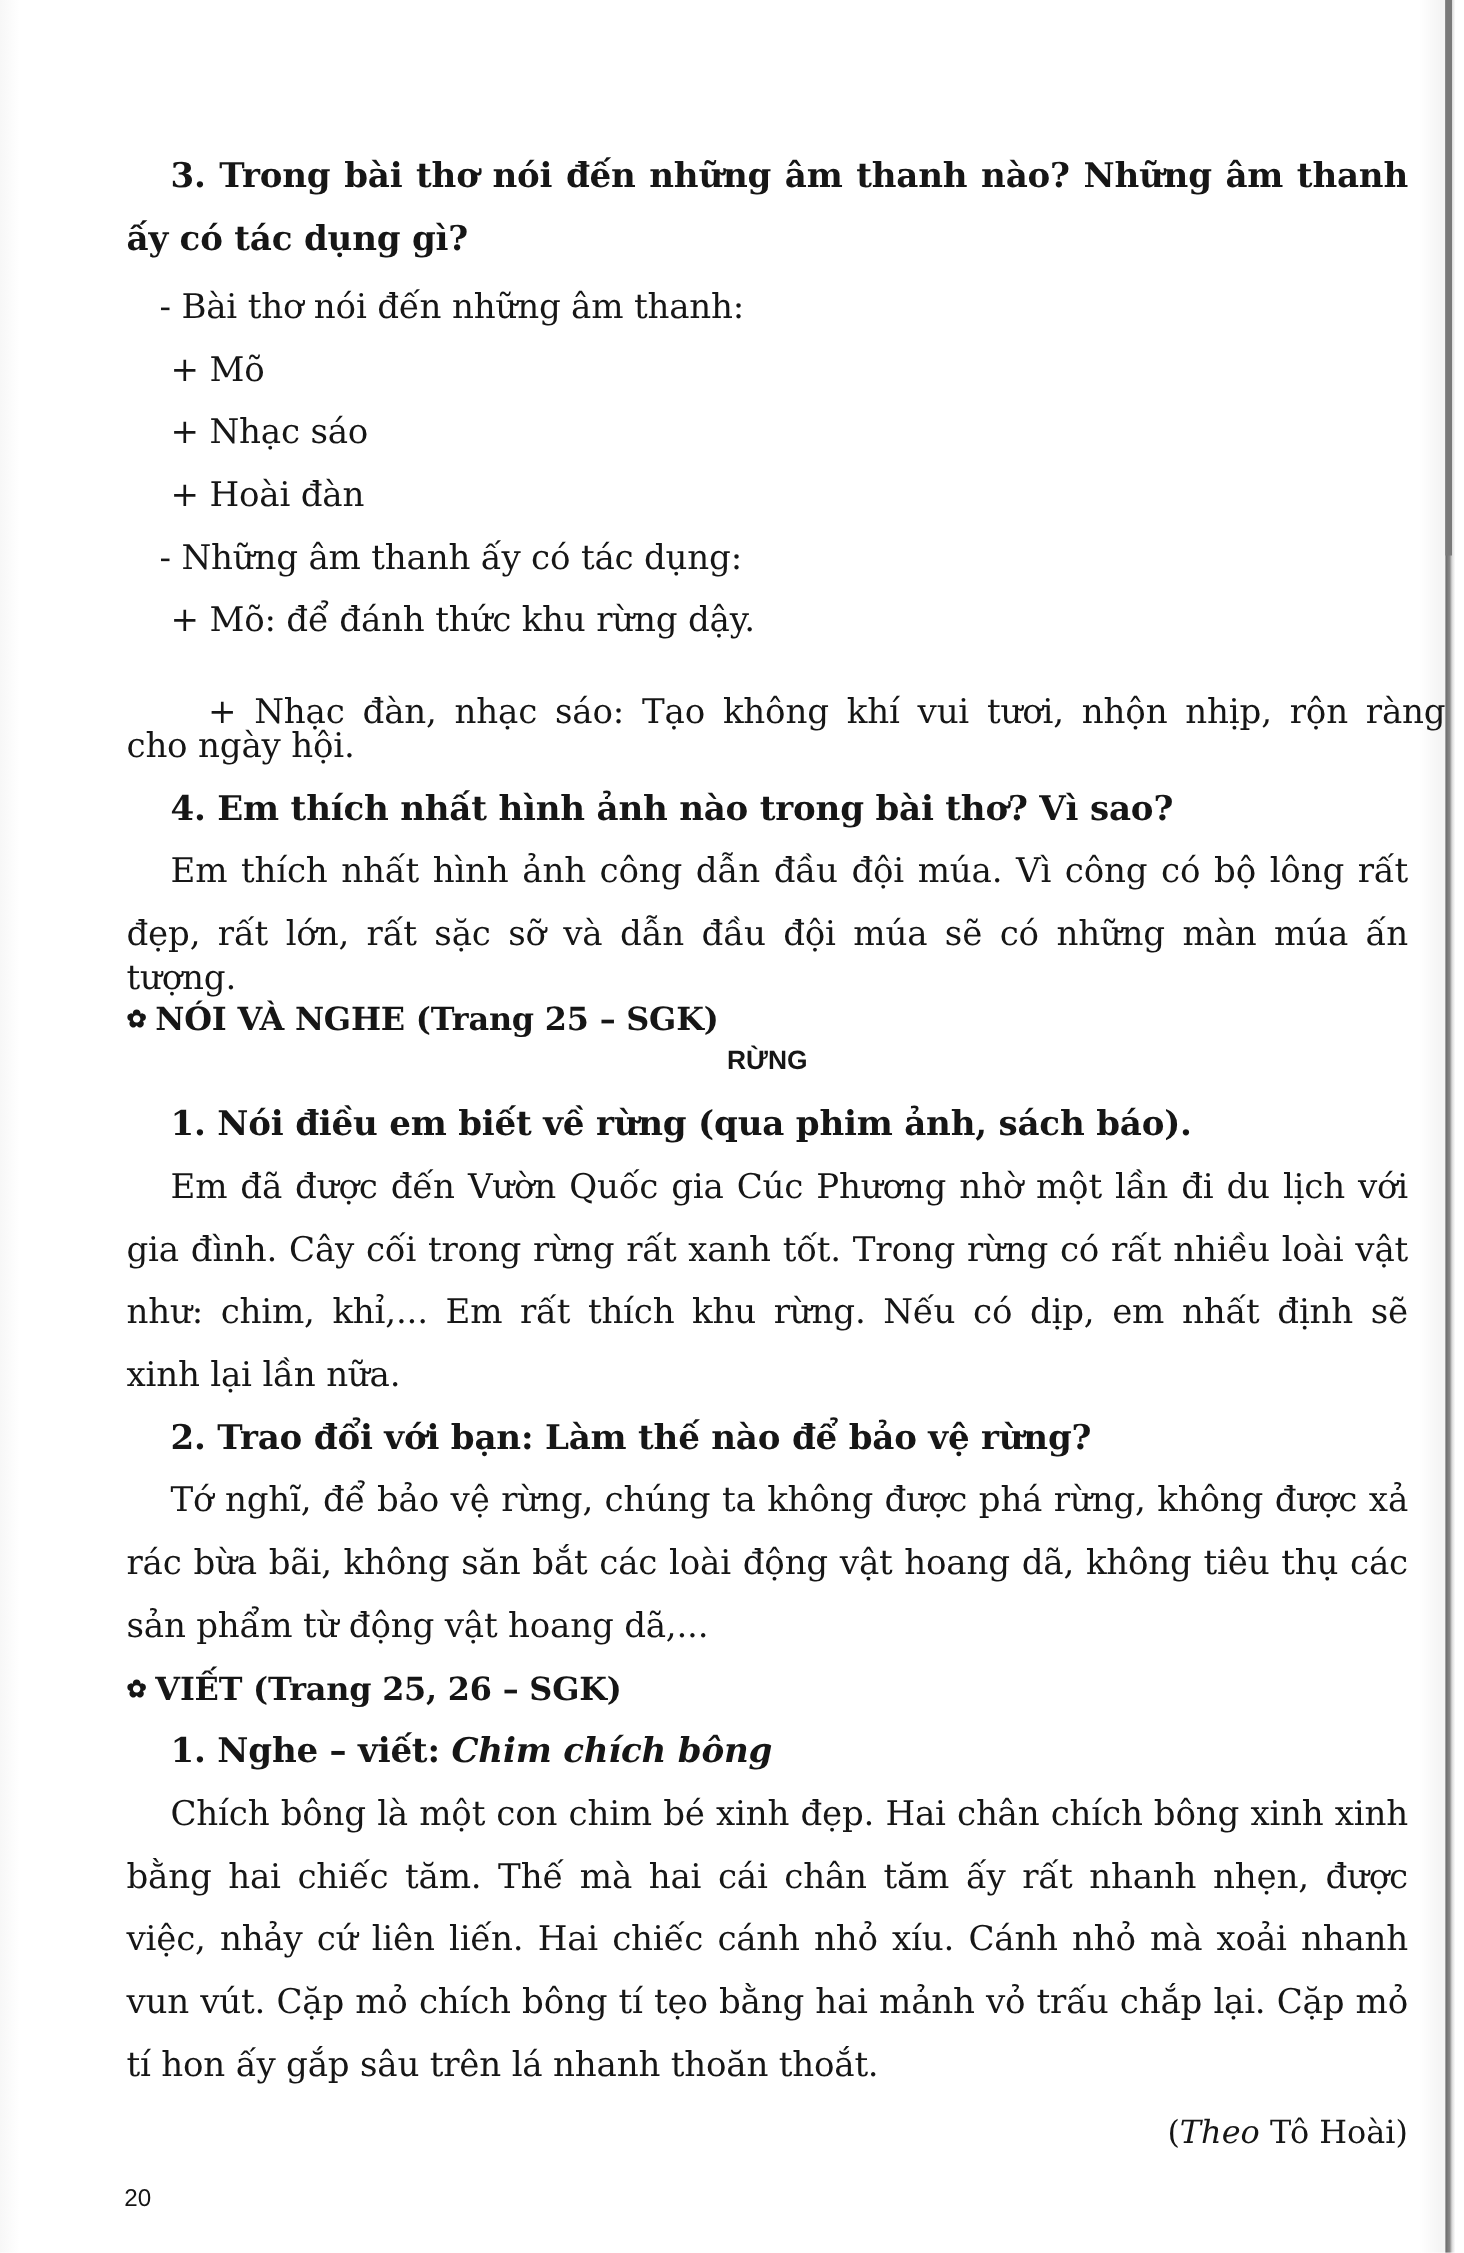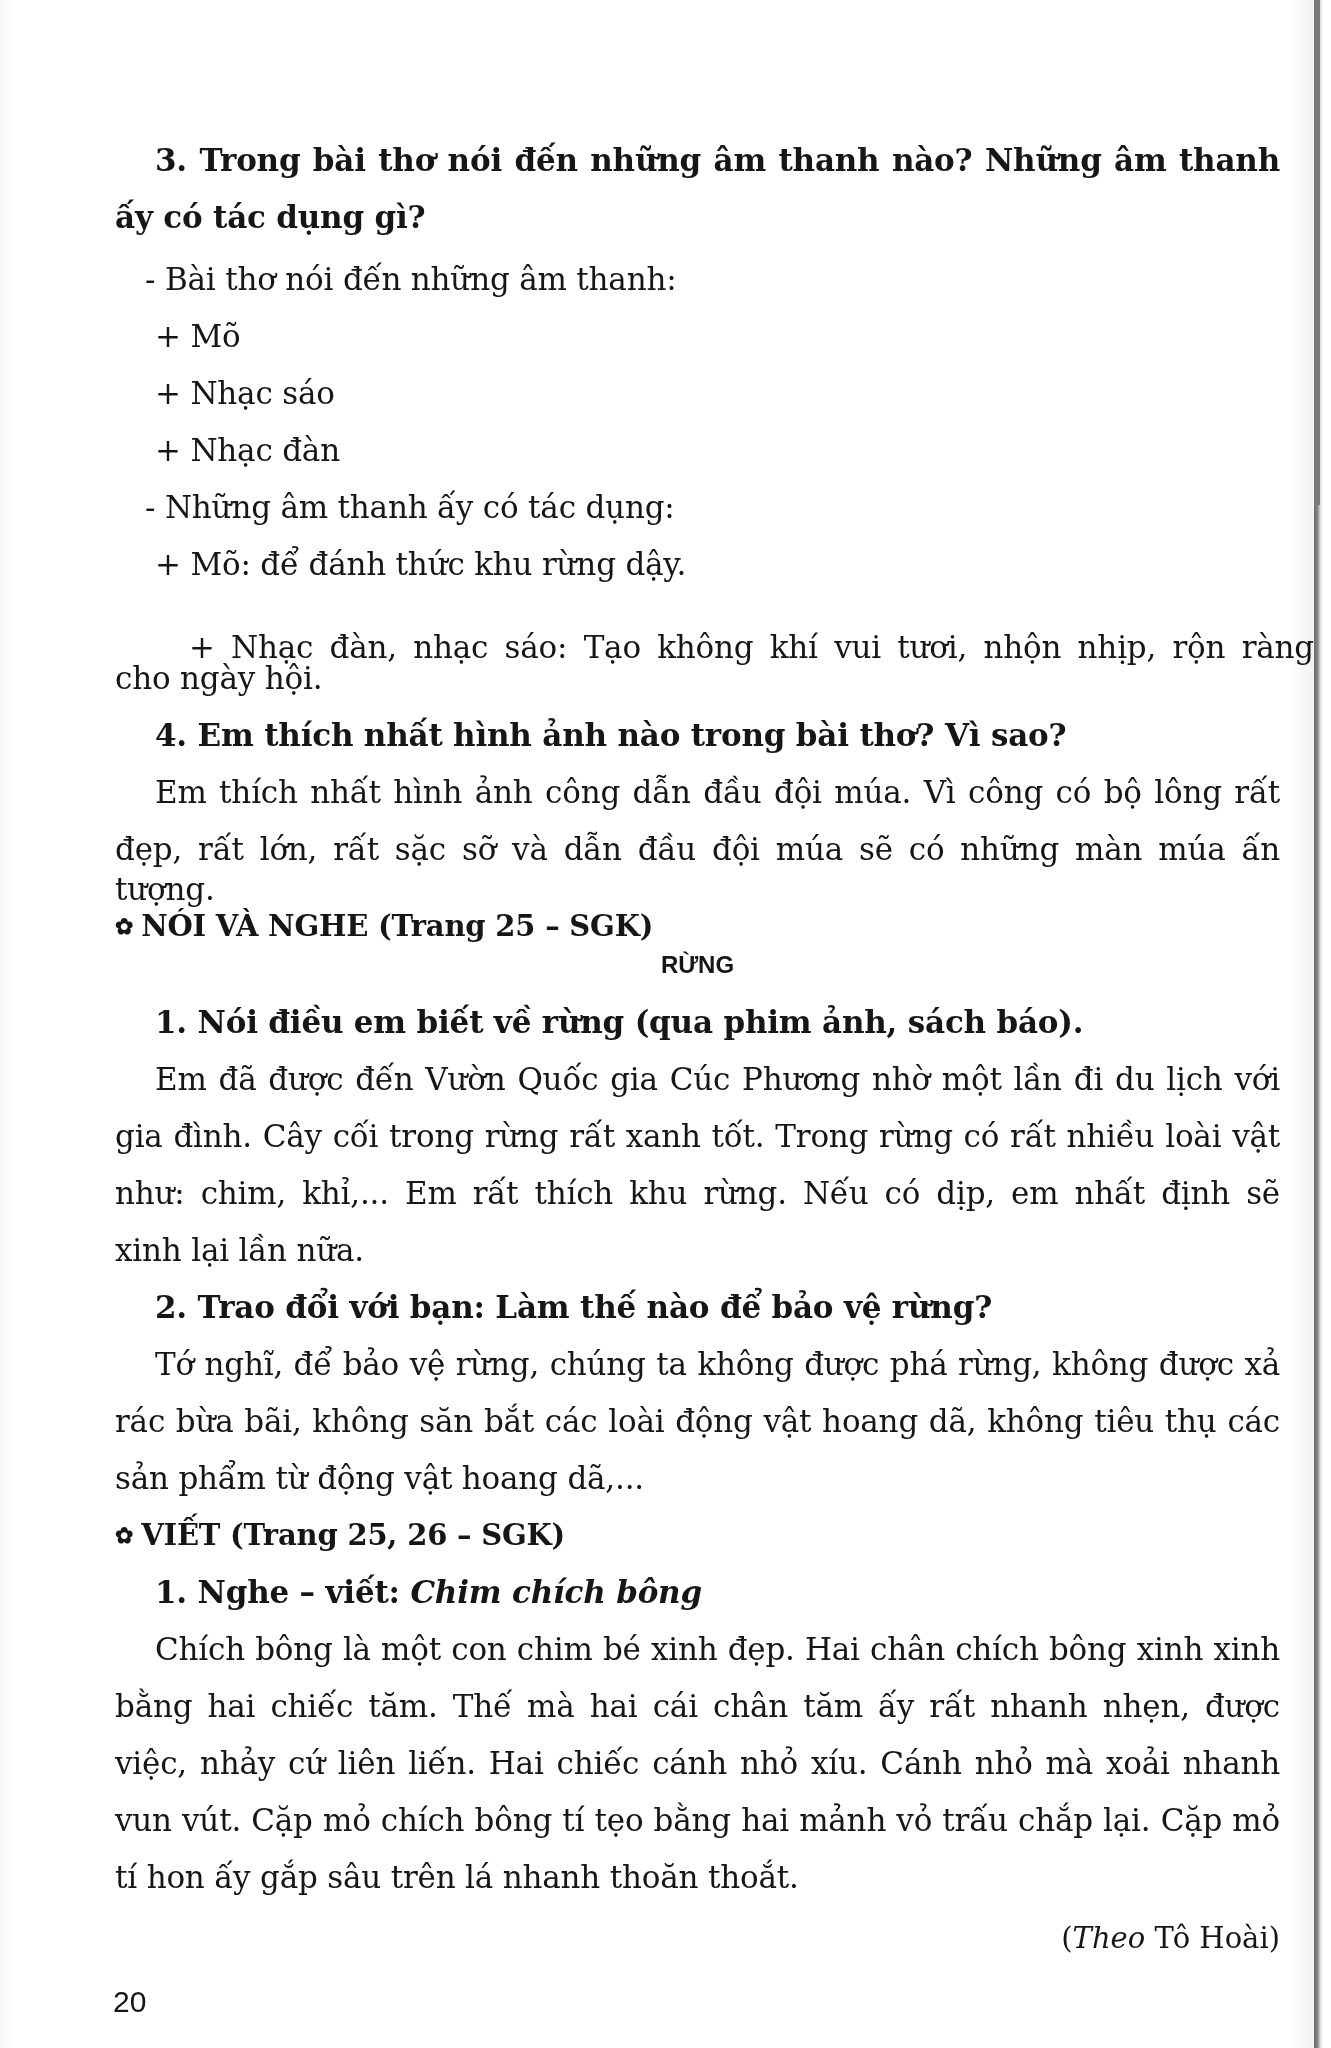--- a/index.html
+++ b/index.html
@@ -39,39 +39,39 @@
   .flower { font-size: 22px; margin-right: 8px; position: relative; top: -2px; }
   .rung {
     position: absolute; left: 0; width: 1165px; text-align: center;
     font-family: "Liberation Sans", "DejaVu Sans", sans-serif; font-weight: bold;
     font-size: 24px; line-height: 40px;
   }
   .attr { position: absolute; right: 0; font-size: 29px; line-height: 40px; }
   .pagenum {
     position: absolute; left: 113px; top: 1985px;
     font-family: "Liberation Sans", "DejaVu Sans", sans-serif;
-    font-size: 30px;
+    font-size: 22px;
   }
 </style>
 </head>
 <body>
 
 <div class="page"></div>
 <div class="edge-right">
     <div class="strip-top"></div>
   </div>
 
 <div class="content">
 
   <div class="line b justify i1" style="top:0px;width:1125px;">3. Trong bài thơ nói đến những âm thanh nào? Những âm thanh</div>
   <div class="line b" style="top:57px;">ấy có tác dụng gì?</div>
   <div class="line i2" style="top:119px;">- Bài thơ nói đến những âm thanh:</div>
   <div class="line i1" style="top:176px;">+ Mõ</div>
   <div class="line i1" style="top:233px;">+ Nhạc sáo</div>
-  <div class="line i1" style="top:290px;">+ Nhạc đàn</div>
+  <div class="line i1" style="top:290px;">+ Hoài đàn</div>
   <div class="line i2" style="top:347px;">- Những âm thanh ấy có tác dụng:</div>
   <div class="line i1" style="top:404px;">+ Mõ: để đánh thức khu rừng dậy.</div>
   <div class="line justify i1" style="top:487px;width:1125px;margin-left:34px;">+ Nhạc đàn, nhạc sáo: Tạo không khí vui tươi, nhộn nhịp, rộn ràng</div>
   <div class="line" style="top:518px;">cho ngày hội.</div>
 
   <div class="line b i1" style="top:575px;">4. Em thích nhất hình ảnh nào trong bài thơ? Vì sao?</div>
   <div class="line justify i1" style="top:632px;width:1125px;">Em thích nhất hình ảnh công dẫn đầu đội múa. Vì công có bộ lông rất</div>
   <div class="line justify" style="top:689px;">đẹp, rất lớn, rất sặc sỡ và dẫn đầu đội múa sẽ có những màn múa ấn tượng.</div>
 
   <div class="line heading-sec" style="top:766px;">

